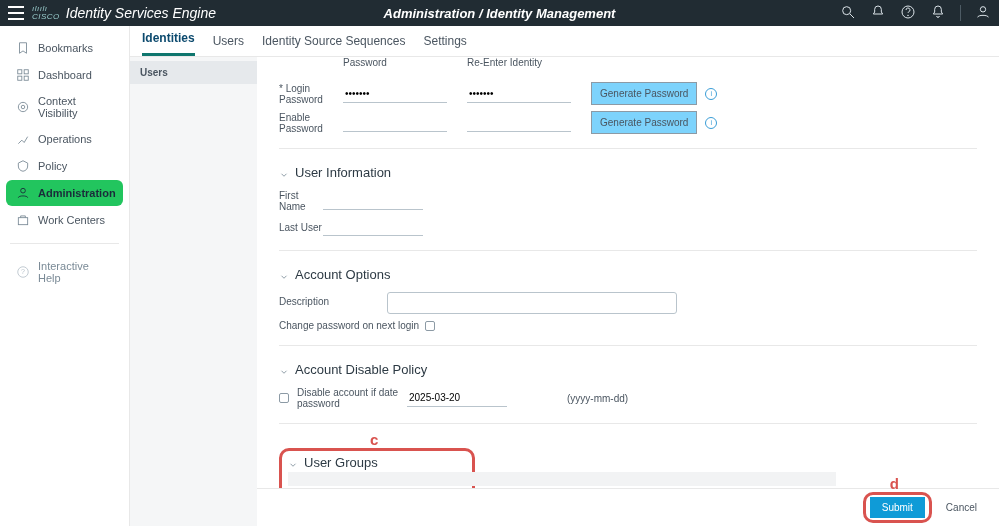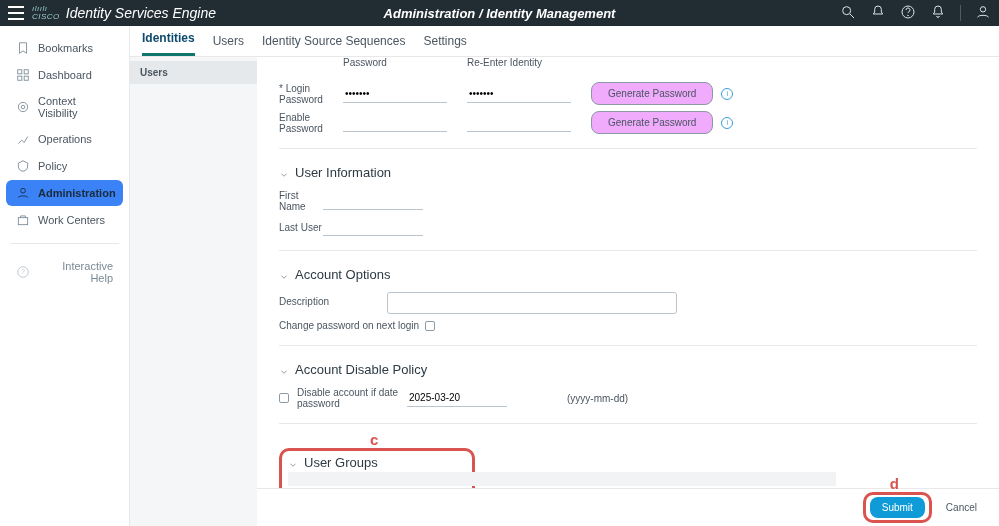--- a/index.html
+++ b/index.html
@@ -11,44 +11,44 @@
 .cisco { font-size: 8px; line-height: 1; color: #9cc; letter-spacing: 0.5px; }
 .brand-name { font-size: 14px; }
 .crumb { position: absolute; left: 50%; transform: translateX(-50%); font-size: 13px; font-weight: bold; }
 .top-icons { margin-left: auto; display: flex; align-items: center; gap: 14px; }
 .top-icons svg { width: 16px; height: 16px; fill: none; stroke: #dbe3e8; stroke-width: 1.5; }
 .top-icons .divider { width: 1px; height: 16px; background: #4d5b64; }
 
 .layout { display: flex; height: calc(526px - 26px); }
 .sidebar { width: 130px; background: #fff; border-right: 1px solid #e8e8e8; padding-top: 8px; }
 .side-item { display: flex; align-items: center; gap: 8px; padding: 6px 10px; font-size: 11px; color: #4a5560; cursor: pointer; border-radius: 6px; margin: 1px 6px; }
-.side-item.active { background: #3b82f6; color: #1a2b3a; font-weight: bold; }
+.side-item.active { background: #22c55e; color: #1a2b3a; font-weight: bold; }
 .side-item svg { width: 14px; height: 14px; stroke: #7a8a96; stroke-width: 1.5; fill: none; flex-shrink: 0; }
 .side-item.active svg { stroke: #1a2b3a; }
 .side-sep { height: 1px; background: #e8e8e8; margin: 10px 10px; }
-.help-item { color: #7a8a96; text-align: right; }
+.help-item { color: #7a8a96; }
 .help-item svg { stroke: #b9c4cc; }
 
 .content { flex: 1; display: flex; flex-direction: column; }
 .tabs { display: flex; gap: 18px; padding: 0 12px; border-bottom: 1px solid #e8e8e8; height: 31px; align-items: flex-end; }
 .tab { font-size: 12px; color: #4a5560; padding: 8px 0; cursor: pointer; }
 .tab.active { color: #0c4a6e; border-bottom: 3px solid #0f766e; font-weight: bold; }
 
 .body { flex: 1; display: flex; overflow: hidden; }
 .subnav { width: 127px; background: #f5f6f7; padding-top: 4px; font-size: 10px; }
 .subnav-item { padding: 6px 10px; color: #4a5560; cursor: pointer; }
 .subnav-item.active { background: #e6e9ec; font-weight: bold; }
 
 .form-area { flex: 1; overflow-y: auto; padding: 0 22px 0 22px; position: relative; }
 .row { display: flex; align-items: center; margin-bottom: 6px; }
 .lbl { font-size: 10px; color: #4a5560; width: 64px; flex-shrink: 0; }
 .txt { border: none; border-bottom: 1px solid #b9c4cc; font-size: 10px; padding: 3px 2px; background: transparent; }
 .w100 { width: 100px; }
 .w104 { width: 104px; }
-.gen-btn { border: 1px solid #8c9aa5; background: #f0abfc; color: #4a5560; font-size: 10px; padding: 5px 16px; border-radius: 8px; cursor: pointer; }
+.gen-btn { border: 1px solid #8c9aa5; background: #7dd3fc; color: #4a5560; font-size: 10px; padding: 5px 8px; border-radius: 0; cursor: pointer; }
 .info-icon { width: 12px; height: 12px; border: 1px solid #3a9dd6; border-radius: 50%; display: inline-flex; align-items: center; justify-content: center; font-size: 7px; color: #3a9dd6; margin-left: 8px; }
 
 .section-head { display: flex; align-items: center; gap: 6px; font-size: 13px; color: #2d3a44; margin: 16px 0 10px 0; }
 .chev { width: 10px; height: 10px; }
 .chev svg { width: 10px; height: 10px; stroke: #7a8a96; stroke-width: 2; fill: none; }
 .pwd-head { font-size: 10px; color: #4a5560; margin-bottom: 8px; }
 
 .sep-line { height: 1px; background: #e8e8e8; margin: 14px 0 4px 0; }
 
 .desc-input { width: 290px; height: 22px; border: 1px solid #b9c4cc; border-radius: 3px; font-size: 10px; padding: 2px 4px; }
@@ -61,21 +61,21 @@
 .drag { color: #8c9aa5; font-size: 10px; cursor: grab; }
 .ug-select { display: flex; align-items: center; justify-content: space-between; border-bottom: 1px solid #4a5560; width: 112px; font-size: 10px; padding: 2px 2px; }
 .ug-select svg { width: 9px; height: 9px; stroke: #4a5560; stroke-width: 2; fill: none; }
 .circ-btn { width: 14px; height: 14px; border-radius: 50%; display: inline-flex; align-items: center; justify-content: center; font-size: 9px; color: #fff; cursor: pointer; }
 .circ-del { background: #fff; border: 1px solid #0f9bd7; color: #0f9bd7; }
 .circ-add { background: #0f9bd7; }
 
 .footer { position: absolute; bottom: 0; left: 0; right: 0; height: 38px; border-top: 1px solid #e8e8e8; display: flex; align-items: center; justify-content: flex-end; gap: 14px; padding-right: 22px; background: #fff; }
 .submit-wrap { border: 3px solid #d9534f; border-radius: 10px; padding: 2px 4px; position: relative; }
 .submit-letter { position: absolute; top: -20px; left: 24px; color: #d9534f; font-size: 15px; font-weight: bold; }
-.submit-btn { background: #0f9bd7; color: #fff; border: none; border-radius: 8px; font-size: 10px; padding: 5px 12px; cursor: pointer; }
+.submit-btn { background: #0f9bd7; color: #fff; border: none; border-radius: 0; font-size: 10px; padding: 5px 12px; cursor: pointer; }
 .cancel-btn { background: none; border: none; color: #4a5560; font-size: 10px; cursor: pointer; }
 </style>
 </head>
 <body>
 
 <div class="topbar">
   <div class="hamburger">
       <span></span>
       <span></span>
       <span></span>

